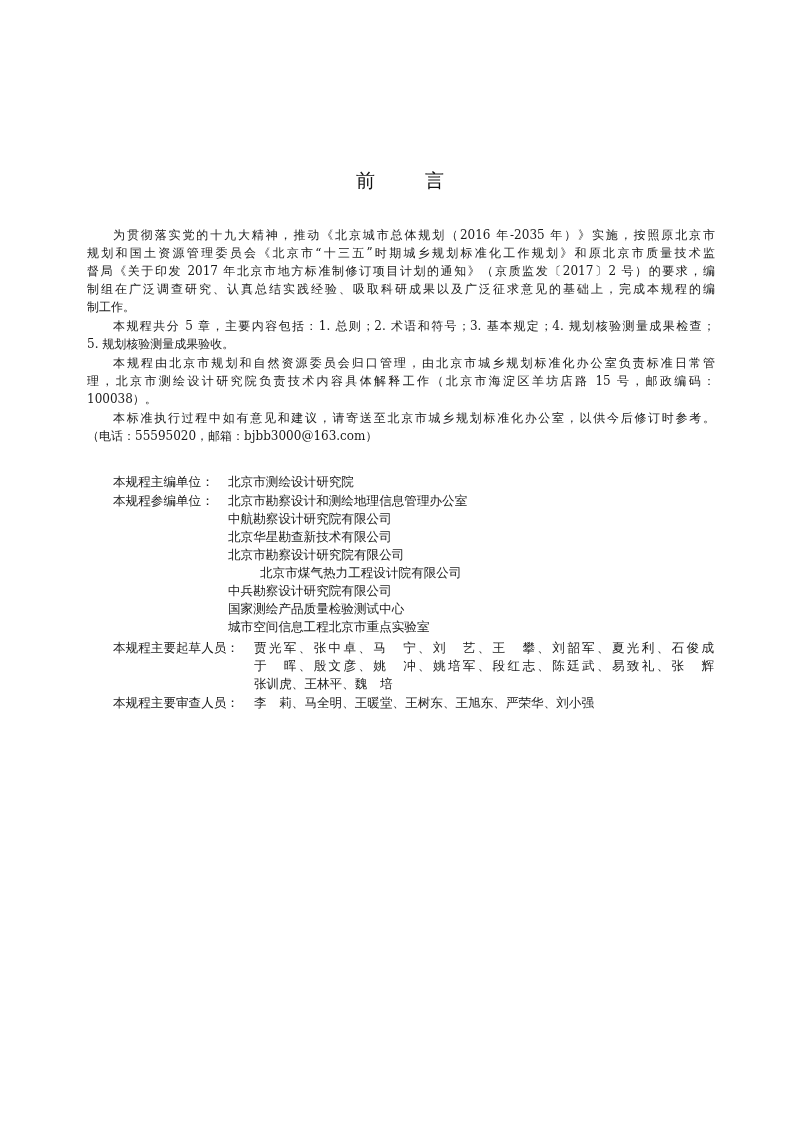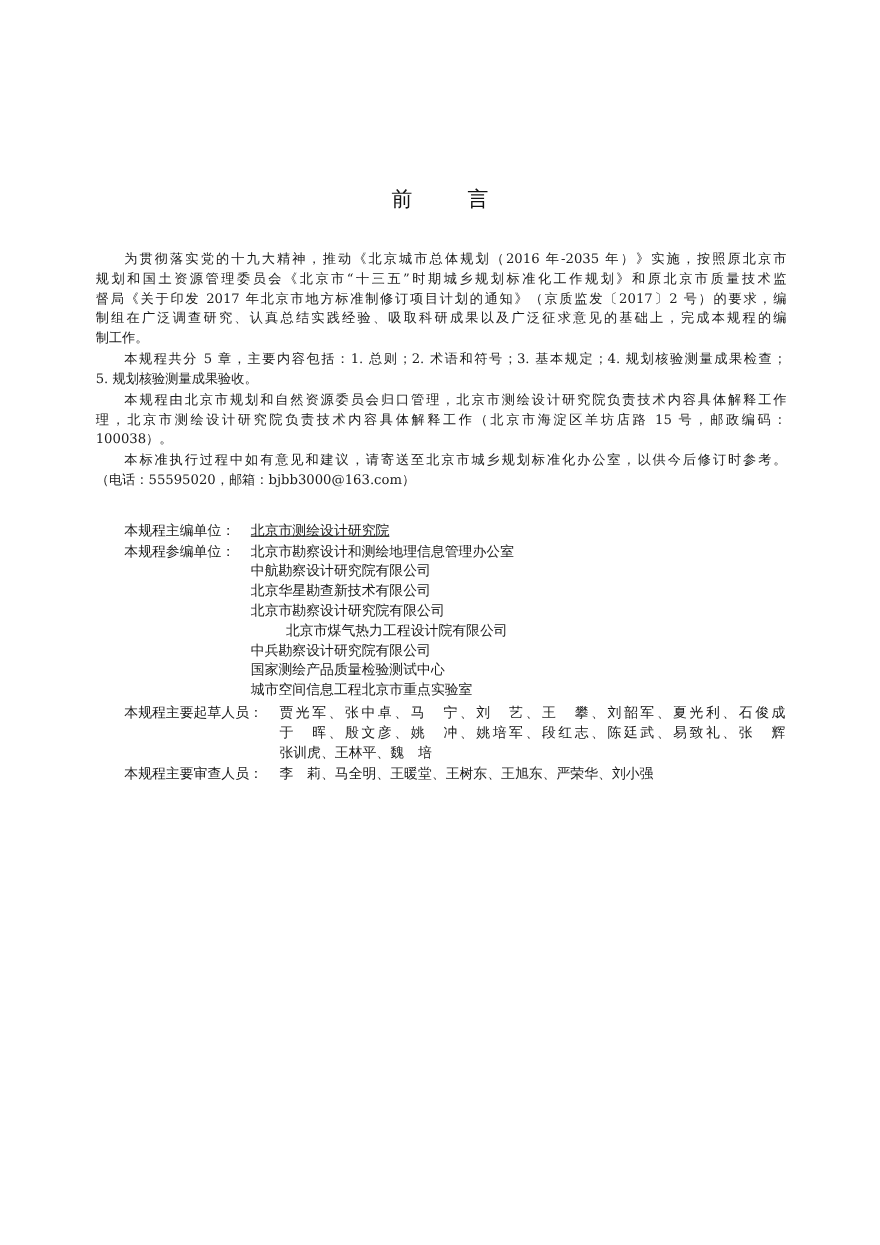--- a/index.html
+++ b/index.html
@@ -84,33 +84,33 @@
     <div class="line" style="top:264px;">制组在广泛调查研究、认真总结实践经验、吸取科研成果以及广泛征求意见的基础上，完成本规程的编</div>
     <div class="line last" style="top:282px;">制工作。</div>
   </div>
 
   <div>
     <div class="line indent" style="top:301px;">本规程共分 5 章，主要内容包括：1. 总则；2. 术语和符号；3. 基本规定；4. 规划核验测量成果检查；</div>
     <div class="line last" style="top:319px;">5. 规划核验测量成果验收。</div>
   </div>
 
   <div>
-    <div class="line indent" style="top:338px;">本规程由北京市规划和自然资源委员会归口管理，北京市测绘设计研究院负责技术内容具体解释工作</div>
+    <div class="line indent" style="top:338px;">本规程由北京市规划和自然资源委员会归口管理，由北京市城乡规划标准化办公室负责标准日常管</div>
     <div class="line" style="top:356px;">理，北京市测绘设计研究院负责技术内容具体解释工作（北京市海淀区羊坊店路 15 号，邮政编码：</div>
     <div class="line last" style="top:374px;">100038）。</div>
   </div>
 
   <div>
     <div class="line indent" style="top:393px;">本标准执行过程中如有意见和建议，请寄送至北京市城乡规划标准化办公室，以供今后修订时参考。</div>
     <div class="line last" style="top:411px;">（电话：55595020，邮箱：bjbb3000@163.com）</div>
   </div>
 
   <div>
     <div class="label" style="top:457px;">本规程主编单位：</div>
-    <div class="val" style="top:457px;text-decoration:underline;">北京市测绘设计研究院</div>
+    <div class="val" style="top:457px;">北京市测绘设计研究院</div>
 
     <div class="label" style="top:476px;">本规程参编单位：</div>
     <div class="val" style="top:476px;">北京市勘察设计和测绘地理信息管理办公室</div>
     <div class="val" style="top:494px;">中航勘察设计研究院有限公司</div>
     <div class="val" style="top:512px;text-align:center;">北京华星勘查新技术有限公司</div>
     <div class="val" style="top:530px;">北京市勘察设计研究院有限公司</div>
     <div class="val" style="top:548px;margin-left:32px;">北京市煤气热力工程设计院有限公司</div>
     <div class="val" style="top:566px;">中兵勘察设计研究院有限公司</div>
     <div class="val" style="top:584px;">国家测绘产品质量检验测试中心</div>
     <div class="val" style="top:602px;">城市空间信息工程北京市重点实验室</div>

